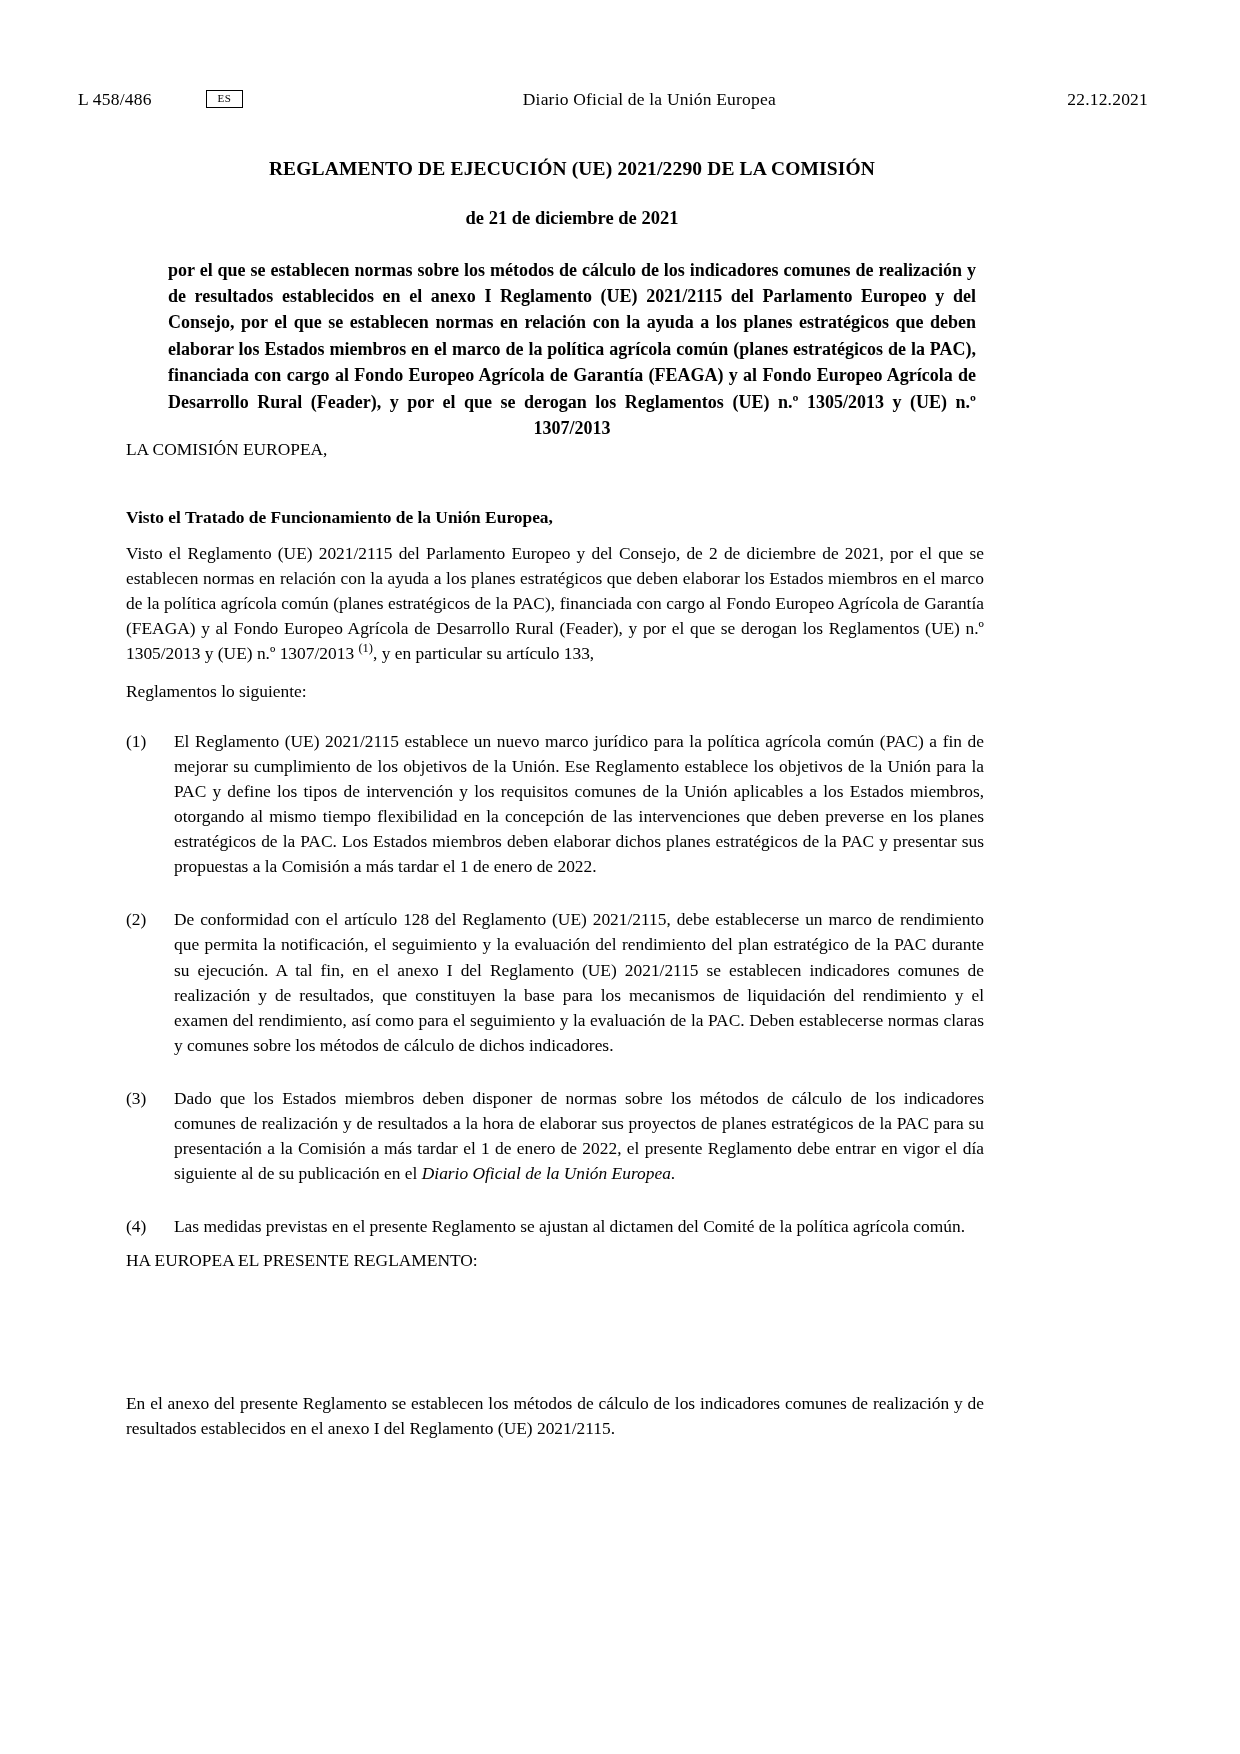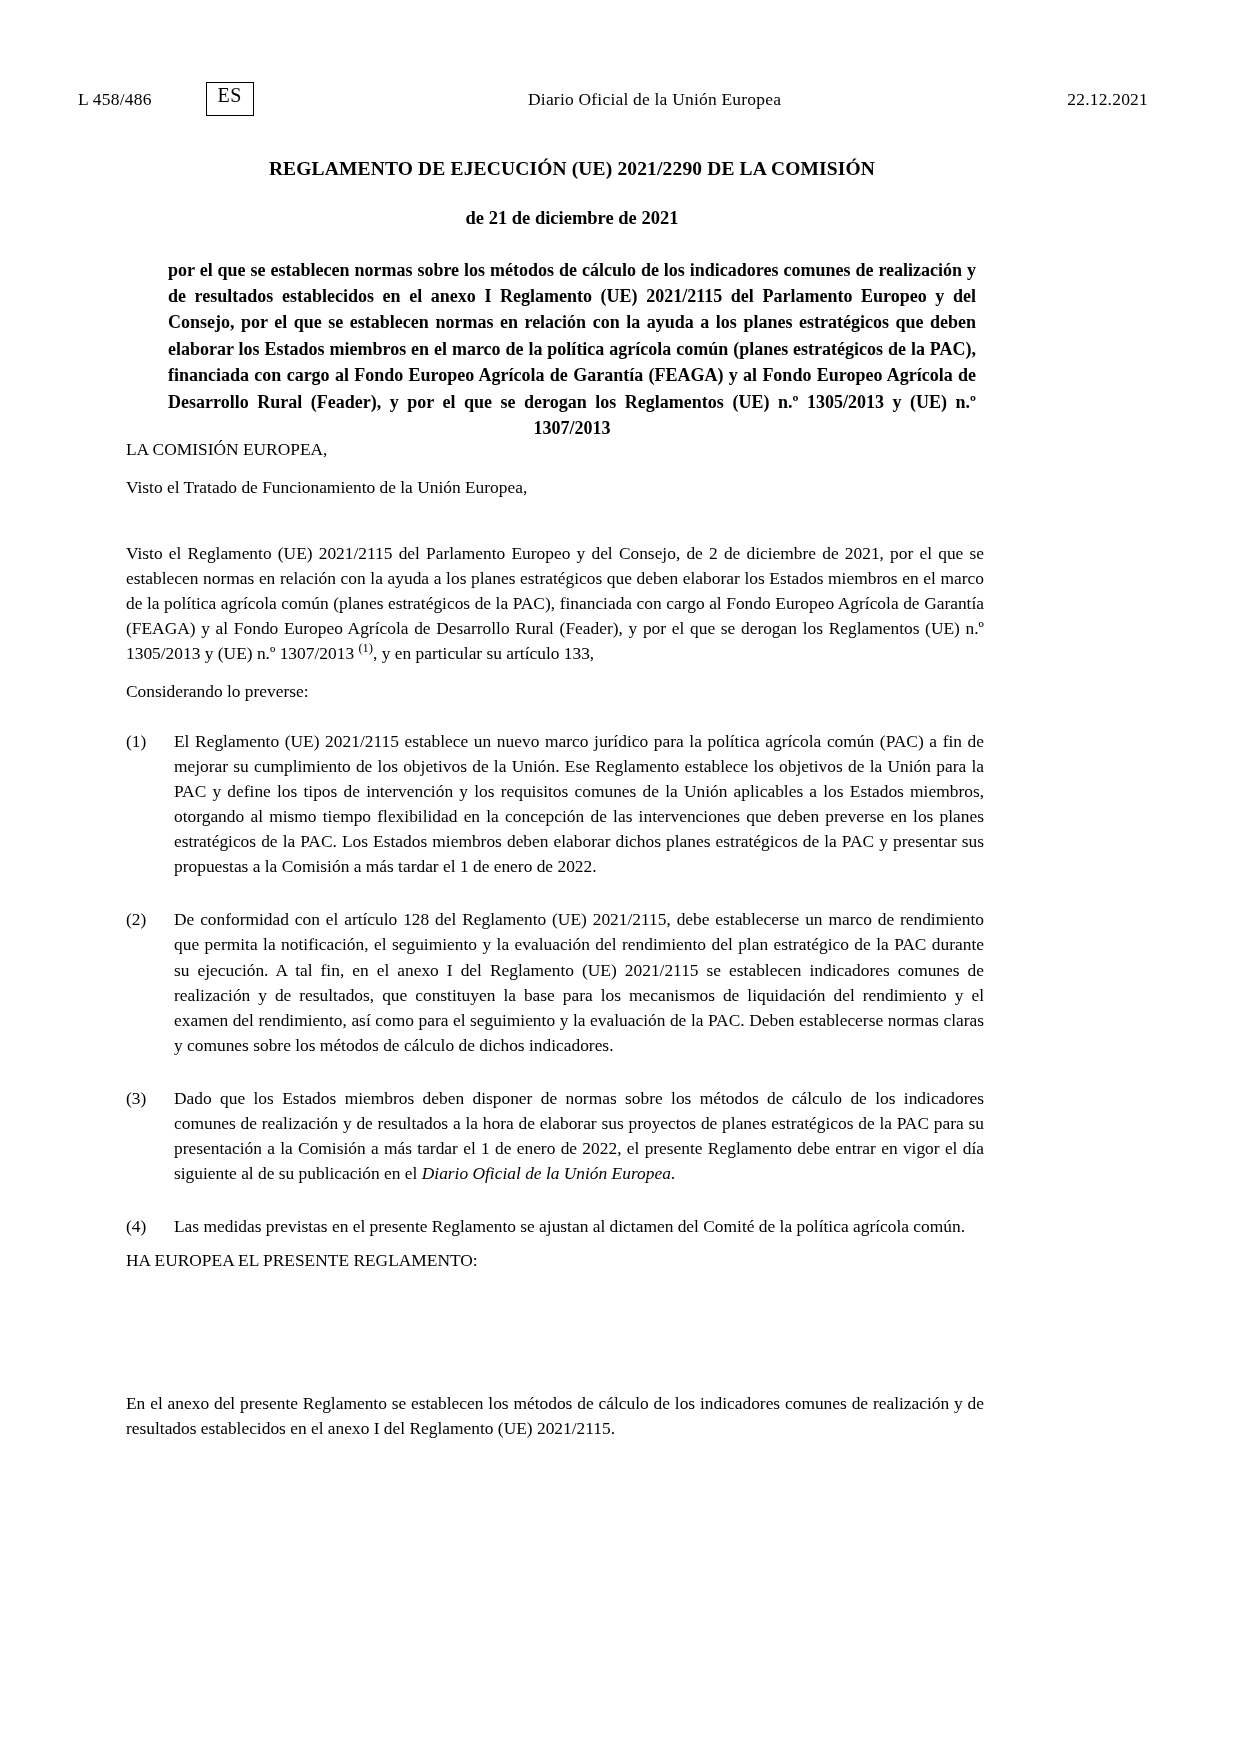--- a/index.html
+++ b/index.html
@@ -36,22 +36,22 @@
     letter-spacing: 0.2px;
   }
   .hdr-left {
     flex: 0 0 auto;
     white-space: nowrap;
   }
   .hdr-lang {
     flex: 0 0 auto;
     margin-left: 54px;
     border: 1.6px solid #000;
-    padding: 1px 11px 8px 11px;
-    font-size: 20px;
+    padding: 1px 11px 2px 11px;
+    font-size: 11px;
     line-height: 1.15;
     letter-spacing: 0.5px;
   }
   .hdr-center {
     flex: 1 1 auto;
     text-align: center;
     white-space: nowrap;
     padding-right: 12px;
   }
   .hdr-right {
@@ -101,21 +101,21 @@
     line-height: 1.44;
   }
   .para {
     text-align: justify;
     margin: 0;
     hyphens: none;
   }
   .para-plain { text-align: left; }
 
   .blk-commission { top: 437px; }
-  .blk-treaty     { top: 475px; }
+  .blk-treaty     { top: 505px; font-weight: bold; }
   .blk-regulation { top: 541px; }
   .blk-whereas    { top: 679px; }
   .blk-recitals   { top: 729px; }
   .blk-adopted    { top: 1248px; }
   .blk-article    { top: 1345px; }
   .blk-article-body { top: 1391px; }
 
   .recital {
     display: flex;
     align-items: flex-start;
@@ -194,21 +194,21 @@
 
   <div class="body-text blk-treaty">
     <p class="para para-plain">Visto el Tratado de Funcionamiento de la Unión Europea,</p>
   </div>
 
   <div class="body-text blk-regulation">
     <p class="para"><span>Visto el Reglamento (UE) 2021/2115 del Parlamento Europeo y del Consejo, de 2 de diciembre de 2021, por el que se establecen normas en relación con la ayuda a los planes estratégicos que deben elaborar los Estados miembros en el marco de la política agrícola común (planes estratégicos de la PAC), financiada con cargo al Fondo Europeo Agrícola de Garantía (FEAGA) y al Fondo Europeo Agrícola de Desarrollo Rural (Feader), y por el que se derogan los Reglamentos (UE) n.º 1305/2013 y (UE) n.º 1307/2013 </span><sup class="fnref">(1)</sup><span>, y en particular su artículo 133,</span></p>
   </div>
 
   <div class="body-text blk-whereas">
-    <p class="para para-plain">Considerando lo preverse:</p>
+    <p class="para para-plain">Reglamentos lo siguiente:</p>
   </div>
 
   <div class="body-text blk-recitals">
 
     <div class="recital">
       <span class="recital-num">(1)</span>
       <span class="recital-text">El Reglamento (UE) 2021/2115 establece un nuevo marco jurídico para la política agrícola común (PAC) a fin de mejorar su cumplimiento de los objetivos de la Unión. Ese Reglamento establece los objetivos de la Unión para la PAC y define los tipos de intervención y los requisitos comunes de la Unión aplicables a los Estados miembros, otorgando al mismo tiempo flexibilidad en la concepción de las intervenciones que deben preverse en los planes estratégicos de la PAC. Los Estados miembros deben elaborar dichos planes estratégicos de la PAC y presentar sus propuestas a la Comisión a más tardar el 1 de enero de 2022.</span>
     </div>
 
     <div class="recital">

